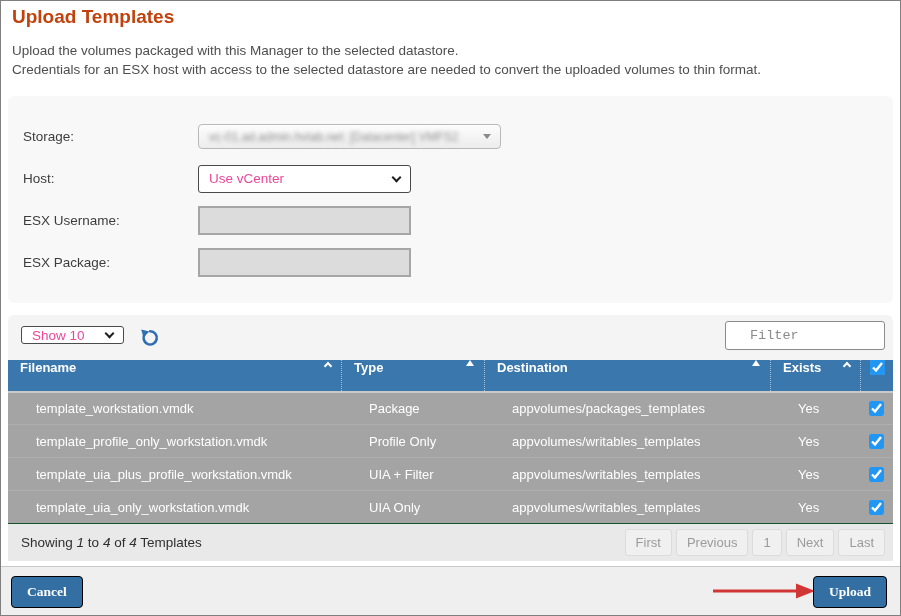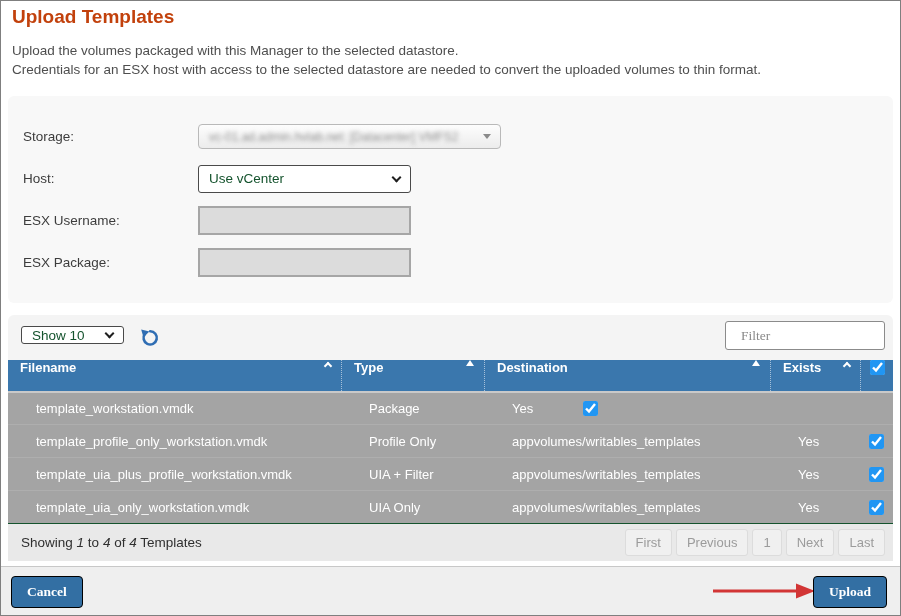--- a/index.html
+++ b/index.html
@@ -17,33 +17,33 @@
   .form-label { width:175px; font-size:13.5px; color:#3d3d3d; }
 
   .storage-select { position:relative; width:303px; height:25px; border:1px solid #b9b9b9; border-radius:4px;
     background:linear-gradient(#fdfdfd,#ececec); display:flex; align-items:center; padding:0 26px 0 10px; }
   .storage-text { filter:blur(2.3px); color:#8f8f8f; font-size:12px; white-space:nowrap; overflow:hidden; }
   .dropdown-triangle { position:absolute; right:9px; top:9px; width:0; height:0;
     border-left:4.5px solid transparent; border-right:4.5px solid transparent; border-top:5px solid #8a8a8a; }
 
   .native-select { height:28px; border:1px solid #4a4a4a; border-radius:3px; background:#fff;
     display:flex; align-items:center; justify-content:space-between; padding:0 10px;
-    font-size:13.5px; color:#14532d; cursor:pointer; }
+    font-size:13.5px; color:#ec4899; cursor:pointer; }
   .host-select { width:213px; }
   .chev { width:7px; height:7px; border-right:2px solid #1f1f1f; border-bottom:2px solid #1f1f1f; transform:rotate(45deg); margin-top:-3px; }
 
   .text-input-disabled { width:213px; height:29px; background:#dcdcdc; border:2px solid #a6a6a6; }
 
   
   .table-panel { position:absolute; left:7px; right:7px; top:314px; background:#f4f4f4; border-radius:6px 6px 0 0; }
   .toolbar { position:relative; height:45px; }
   .show-select { position:absolute; left:13px; top:11px; width:103px; height:18px; }
   .refresh-btn { position:absolute; left:132px; top:13px; width:20px; height:20px; cursor:pointer; background:none; border:none; }
   .filter-input { position:absolute; right:8px; top:6px; width:160px; height:29px; border:1px solid #8b8b8b; border-radius:3px;
-    font-size:13.5px; padding:0 15px; color:#333; background:#fff; font-family:Liberation Serif, serif; }
+    font-size:13.5px; padding:0 24px; color:#333; background:#fff; font-family:Liberation Mono, monospace; }
   .filter-input::placeholder { color:#8a8a8a; }
 
   .grid-header { display:flex; height:31px; background:#3a77ad; color:#fff; font-size:13px; font-weight:bold; }
   .hcell { position:relative; height:100%; display:flex; padding-left:12px; }
   .hcell + .hcell { border-left:1px dotted rgba(255,255,255,.55); }
   .c-filename { width:333px; } .c-type { width:143px; } .c-dest { width:286px; } .c-exists { width:90px; }
   .c-check { width:33px; justify-content:center; padding-left:0; }
   .sort-icon { position:absolute; right:10px; }
   .sort-icon.chevron-up { width:6px; height:6px; border-top:2px solid #fff; border-left:2px solid #fff; transform:rotate(45deg); margin-top:3px; }
   .sort-icon.triangle-up { width:0; height:0; border-left:4.5px solid transparent; border-right:4.5px solid transparent; border-bottom:6px solid #fff; }
@@ -142,20 +142,21 @@
       </div>
       <div class="hcell c-check">
         <input type="checkbox" checked="" style="">
       </div>
     </div>
 
     <div class="grid-body">
       <div class="grid-row">
         <div class="cell c-filename">template_workstation.vmdk</div>
         <div class="cell c-type">Package</div>
+        <div class="cell c-dest">appvolumes/packages_templates</div>
         <div class="cell c-exists">Yes</div>
         <div class="cell c-check" style="justify-content:center;padding-left:0;">
           <input type="checkbox" checked="" style="">
         </div>
       </div>
       <div class="grid-row">
         <div class="cell c-filename">template_profile_only_workstation.vmdk</div>
         <div class="cell c-type">Profile Only</div>
         <div class="cell c-dest">appvolumes/writables_templates</div>
         <div class="cell c-exists">Yes</div>

